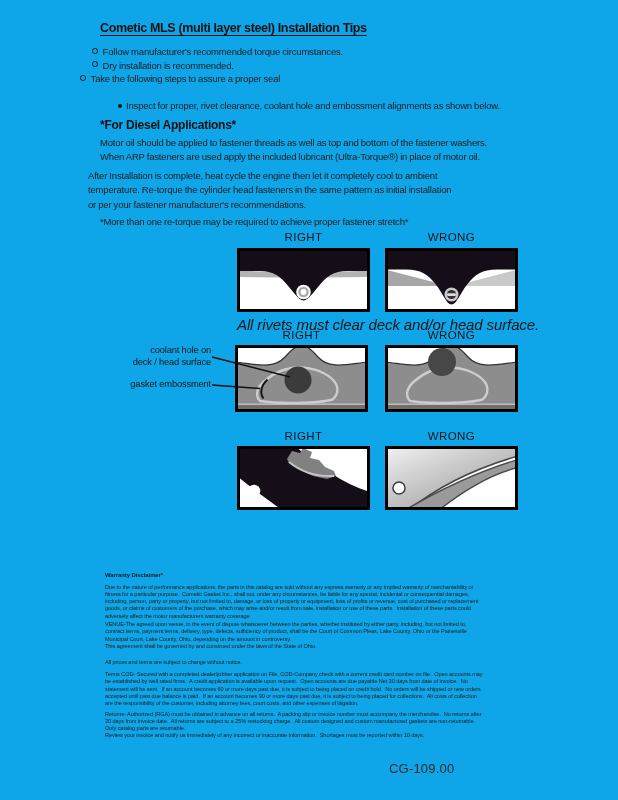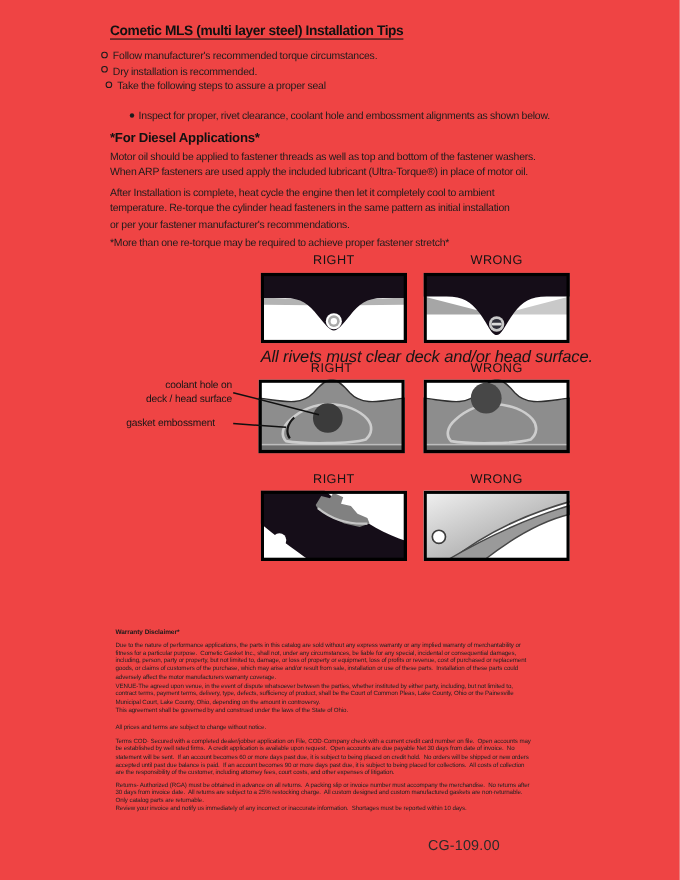--- a/index.html
+++ b/index.html
@@ -1,16 +1,16 @@
 <!DOCTYPE html>
 <html><head>
 <meta charset="utf-8">
 <style>
   html,body{margin:0;padding:0;background:#e8e8e8;}
-  #page{position:relative;width:618px;height:800px;background:#ef4444;margin:0 auto;
+  #page{position:relative;width:618px;height:800px;background:#0ea5e9;margin:0 auto;
         font-family:"Liberation Sans","DejaVu Sans",sans-serif;color:#1b1b1b;overflow:hidden;}
   .abs{position:absolute;}
   .title{font-size:12.5px;font-weight:700;letter-spacing:-0.35px;white-space:nowrap;
          text-decoration:underline;text-underline-offset:3px;text-decoration-thickness:1.3px;color:#111;}
   .h2{font-size:12px;font-weight:700;letter-spacing:-0.25px;white-space:nowrap;color:#111;}
   .body-text{font-size:9.5px;line-height:14.4px;letter-spacing:-0.18px;word-spacing:-0.3px;
              white-space:pre-line;width:470px;color:#1c1c1c;}
   .bullet-row{white-space:nowrap;font-size:9.5px;letter-spacing:-0.18px;word-spacing:-0.3px;color:#1c1c1c;}
   .mk-circle{display:inline-block;width:3.6px;height:3.6px;border:1px solid #1c1c1c;border-radius:50%;
              margin-right:5px;vertical-align:1.5px;}
@@ -31,31 +31,31 @@
 <div id="page">
 
   <div class="abs title" style="left:100px;top:21px;">Cometic MLS (multi layer steel) Installation Tips</div>
 
   <div class="abs bullet-row" style="left:92px;top:46px;">
     <span class="mk-circle"></span><span>Follow manufacturer's recommended torque circumstances.</span>
   </div>
   <div class="abs bullet-row" style="left:92px;top:59.5px;">
     <span class="mk-circle"></span><span>Dry installation is recommended.</span>
   </div>
-  <div class="abs bullet-row" style="left:96px;top:73px;">
+  <div class="abs bullet-row" style="left:80px;top:73px;">
     <span class="mk-circle"></span><span>Take the following steps to assure a proper seal</span>
   </div>
   <div class="abs bullet-row" style="left:118px;top:100px;">
     <span class="mk-dot"></span><span>Inspect for proper, rivet clearance, coolant hole and embossment alignments as shown below.</span>
   </div>
 
   <div class="abs h2" style="left:100px;top:117.5px;">*For Diesel Applications*</div>
   <div class="abs body-text" style="left:100px;top:136px;">Motor oil should be applied to fastener threads as well as top and bottom of the fastener washers.
 When ARP fasteners are used apply the included lubricant (Ultra-Torque®) in place of motor oil.</div>
-  <div class="abs body-text" style="left:100px;top:169px;">After Installation is complete, heat cycle the engine then let it completely cool to ambient
+  <div class="abs body-text" style="left:88px;top:169px;">After Installation is complete, heat cycle the engine then let it completely cool to ambient
 temperature. Re-torque the cylinder head fasteners in the same pattern as initial installation
 or per your fastener manufacturer's recommendations.</div>
   <div class="abs body-text" style="left:100px;top:214.5px;">*More than one re-torque may be required to achieve proper fastener stretch*</div>
 
   <div class="abs dw-label" style="left:237px;top:231px;">RIGHT</div>
   <div class="abs dw-label" style="left:385px;top:231px;">WRONG</div>
 
   <svg class="abs" style="left:237px;top:248px;" width="133" height="64" viewBox="0 0 133 64">
     <rect x="0" y="0" width="133" height="64" fill="#ffffff"></rect>
     <polygon points="2,22.5 46,24.5 46,29.5 2,29" fill="#b3b3b3"></polygon>
@@ -78,21 +78,21 @@
     <rect x="1.5" y="1.5" width="130" height="61" fill="none" stroke="#000000" stroke-width="3"></rect>
   </svg>
 
   <div class="abs caption" style="left:237px;top:315.5px;">All rivets must clear deck and/or head surface.</div>
 
   <div class="abs dw-label" style="left:235px;top:329px;">RIGHT</div>
   <div class="abs dw-label" style="left:385px;top:329px;">WRONG</div>
 
   <div class="abs small-label" style="left:99px;top:344px;">coolant hole on
 deck / head surface</div>
-  <div class="abs small-label" style="left:99px;top:377.5px;text-align:center;">gasket embossment</div>
+  <div class="abs small-label" style="left:99px;top:377.5px;">gasket embossment</div>
 
   <svg class="abs" style="left:235px;top:345px;" width="133" height="67" viewBox="0 0 133 67">
     <rect x="0" y="0" width="133" height="67" fill="#ffffff"></rect>
     <path d="M0 17 C20 19 38 25 50 12 C57 4 61.5 0 66.5 0 C71.5 0 76 4 83 12 C95 25 113 19 133 17 V67 H0 Z" fill="#8d8d8d" stroke="#2f2f2f" stroke-width="1.2"></path>
     <rect x="2" y="58.5" width="129" height="1.6" fill="#bdbdbd"></rect>
     <rect x="2" y="60" width="129" height="5.5" fill="#6e6e6e"></rect>
     <path d="M25 56 C20 51 21.5 43 29 36.5 C39 27.5 51 22.5 64 22.5 C79 22.5 92 28 99 36 C104 42 103.5 49.5 97.5 54.5 C84 58.5 42 59 25 56 Z" fill="none" stroke="#cdcdcd" stroke-width="2.4"></path>
     <path d="M28.5 53.5 C24.5 48 26 40.5 32.5 34.5" fill="none" stroke="#161616" stroke-width="2"></path>
     <circle cx="63" cy="35" r="13.5" fill="#3b3b3b"></circle>
     <rect x="1.5" y="1.5" width="130" height="64" fill="none" stroke="#000000" stroke-width="3"></rect>

